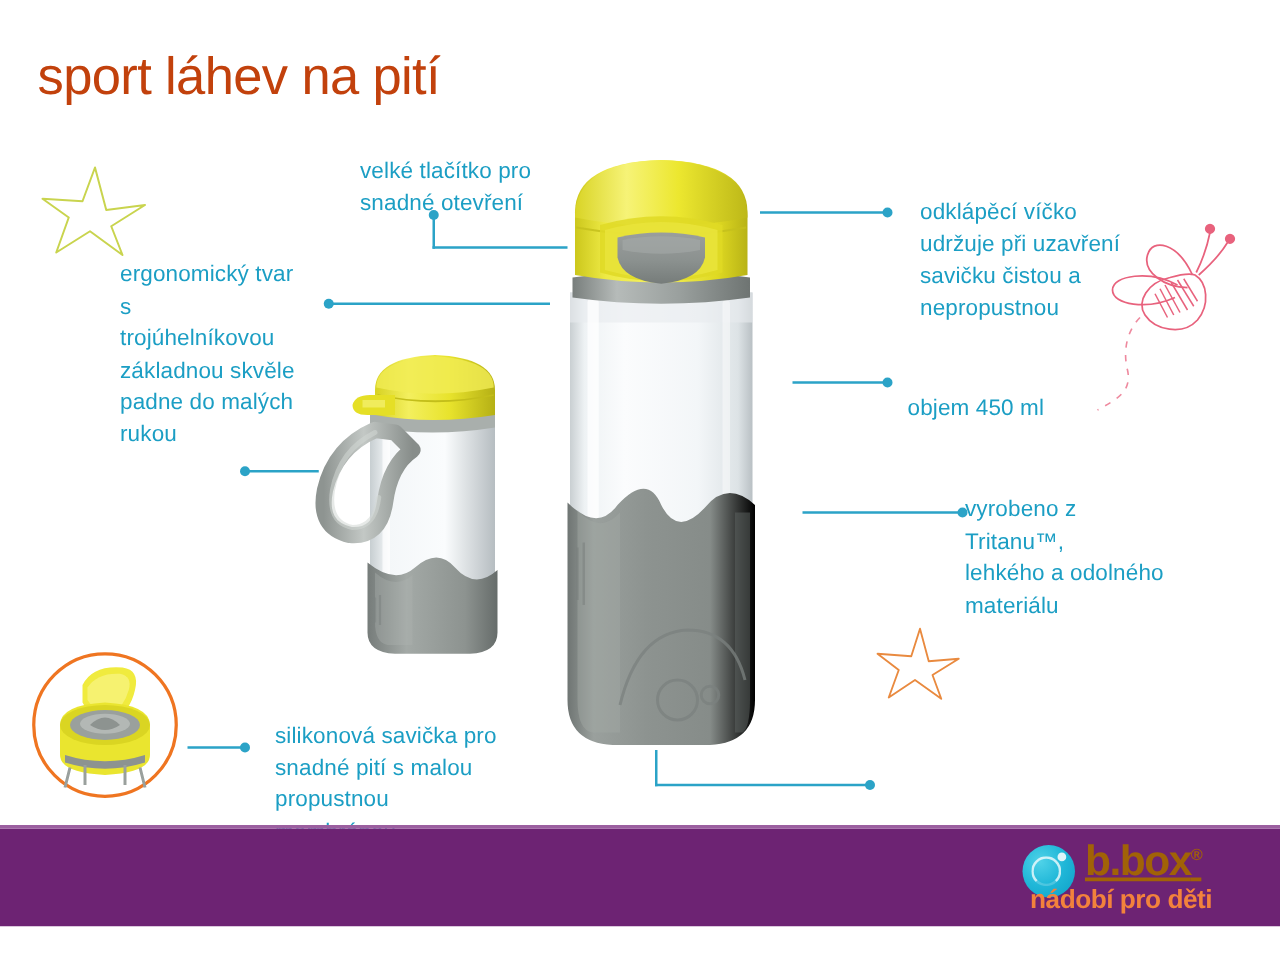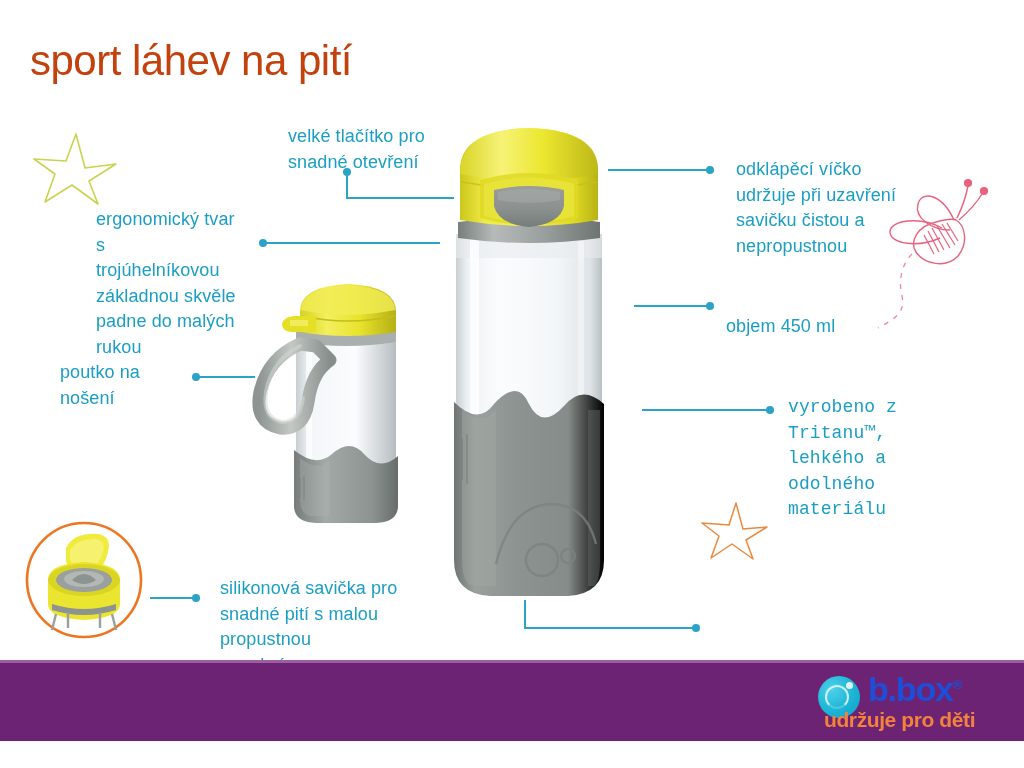--- a/index.html
+++ b/index.html
@@ -45,22 +45,22 @@
   }
   .logo-mark:after{
     content:"";position:absolute;left:7px;top:9px;width:20px;height:20px;border-radius:50%;
     border:2px solid rgba(255,255,255,.75);border-bottom-color:rgba(255,255,255,.2);
   }
   .logo-mark:before{
     content:"";position:absolute;right:7px;top:6px;width:7px;height:7px;border-radius:50%;
     background:rgba(255,255,255,.85);
   }
   .logo-word{
-    position:absolute;left:50px;top:0px;color:#1d4ed8;font-size:34px;font-weight:700;
-    letter-spacing:-1.2px;line-height:1;white-space:nowrap;
+    position:absolute;left:50px;top:0px;color:#a16207;font-size:34px;font-weight:700;
+    letter-spacing:-1.2px;line-height:1;white-space:nowrap;text-decoration:underline;
   }
   .logo-word sup{font-size:13px;vertical-align:super;font-weight:700;}
   .logo-tag{
     position:absolute;left:6px;top:36px;color:#f2823c;font-size:21px;font-weight:700;
     letter-spacing:-0.4px;white-space:nowrap;
   }
 
   
   .doodle{position:absolute;}
 
@@ -291,35 +291,33 @@
 nepropustnou</div>
 
   <div class="callout r" style="left:96px;top:207px;width:152px;white-space:pre-line;">ergonomický tvar s
 trojúhelníkovou
 základnou skvěle
 padne do malých
 rukou</div>
 
   <div class="callout l" style="left:726px;top:298px;width:140px;white-space:pre-line;margin-top:16px;">objem 450 ml</div>
 
-  <div class="callout r" style="left:60px;top:360px;width:122px;white-space:pre-line;">poutko na
-nošení</div>
-
-  <div class="callout l" style="left:788px;top:395px;width:170px;white-space:pre-line;font-family:Liberation Mono, monospace;">vyrobeno z Tritanu™,
+
+  <div class="callout l" style="left:772px;top:395px;width:170px;white-space:pre-line;">vyrobeno z Tritanu™,
 lehkého a odolného
 materiálu</div>
 
   <div class="callout l" style="left:220px;top:576px;width:180px;white-space:pre-line;">silikonová savička pro
 snadné pití s malou
 propustnou
 membránou</div>
 
 
   <div class="footer"></div>
   <div class="logo">
     <div class="logo-mark"></div>
     <div class="logo-word">
       <span>b.box</span><sup>®</sup>
     </div>
-    <div class="logo-tag">udržuje pro děti</div>
+    <div class="logo-tag">nádobí pro děti</div>
   </div>
 
 </div>
 
 </body></html>

